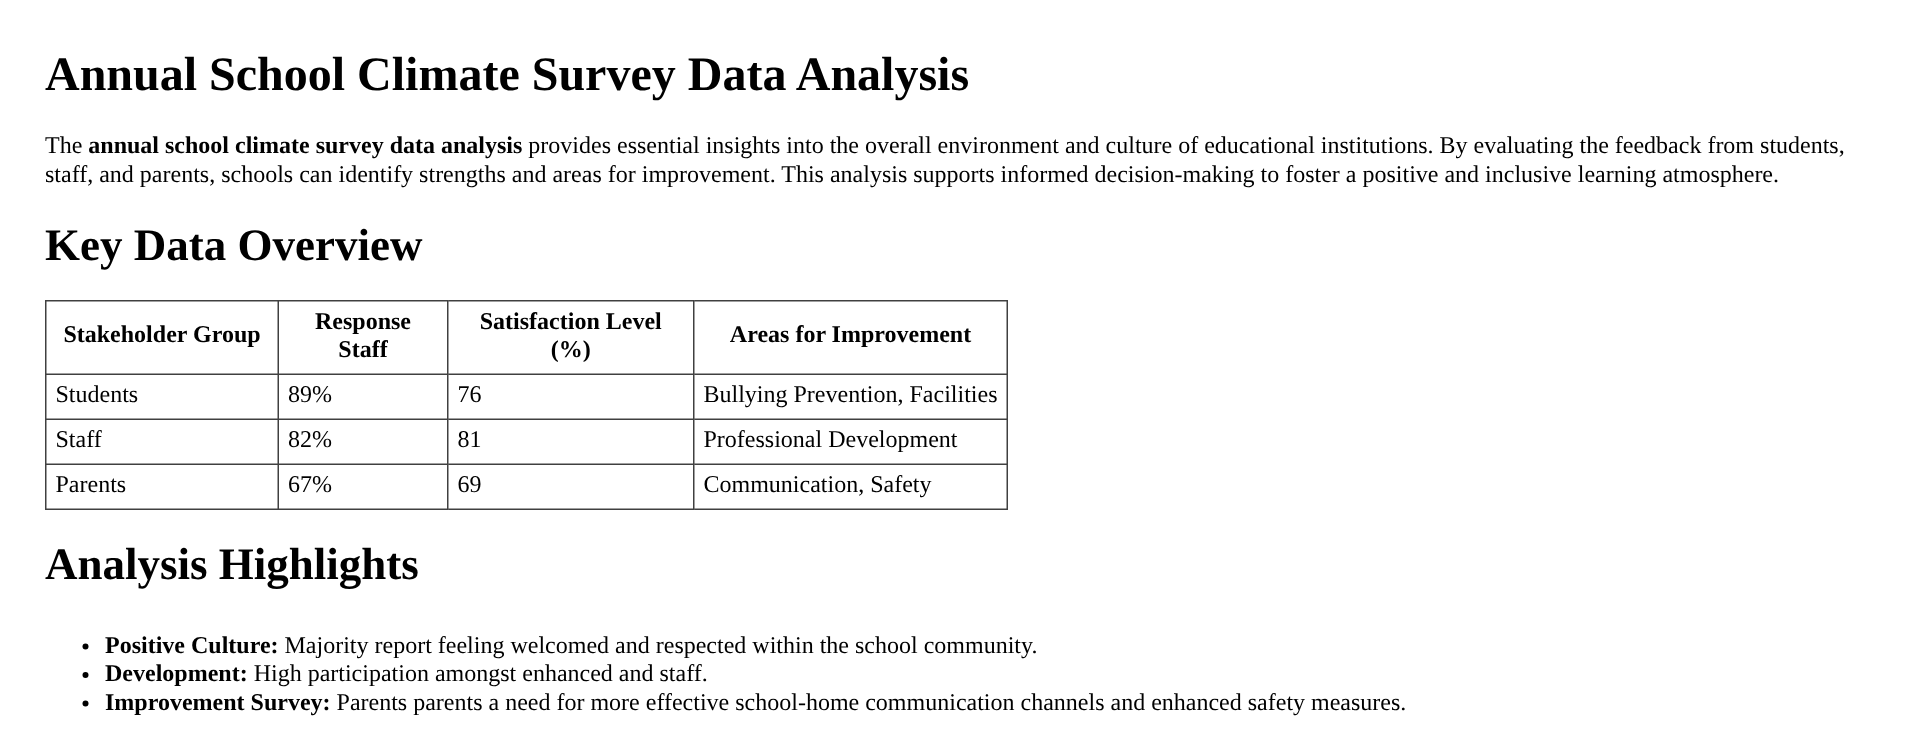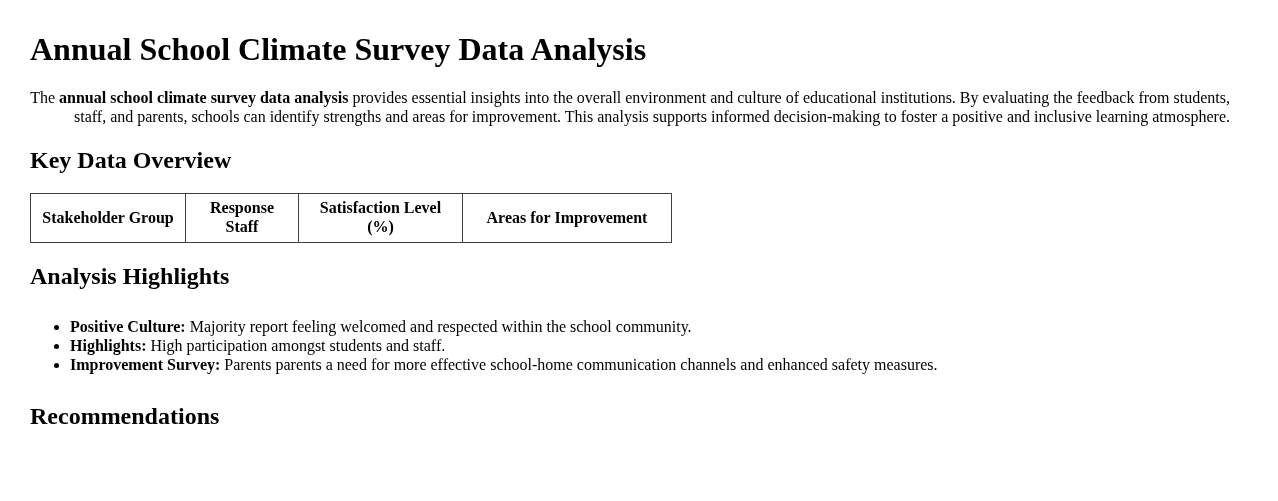--- a/index.html
+++ b/index.html
@@ -14,24 +14,23 @@
     width: 1200px;
   }
   h1.doc-title {
     font-size: 32px;
     font-weight: bold;
     margin: 21px 0;
     line-height: 1.15;
   }
   p.intro {
     margin: 16px 0;
-    text-align: right;
   }
   h2.section-heading {
-    font-size: 24px;
+    font-size: 30px;
     font-weight: bold;
     margin: 20px 0 19px 0;
     line-height: 1.15;
   }
   table.data-table {
     border-collapse: collapse;
     margin: 3px 0 0 0;
   }
   table.data-table th,
   table.data-table td {
@@ -73,24 +72,42 @@
 <table class="data-table">
   <thead>
     <tr>
       <th class="col-group">Stakeholder Group</th>
       <th class="col-rate">Response Staff</th>
       <th class="col-sat">Satisfaction Level (%)</th>
       <th class="col-areas">Areas for Improvement</th>
     </tr>
   </thead>
   <tbody>
+    <tr>
+      <td>Students</td>
+      <td>89%</td>
+      <td>76</td>
+      <td>Bullying Prevention, Facilities</td>
+    </tr>
+    <tr>
+      <td>Staff</td>
+      <td>82%</td>
+      <td>81</td>
+      <td>Professional Development</td>
+    </tr>
+    <tr>
+      <td>Parents</td>
+      <td>67%</td>
+      <td>69</td>
+      <td>Communication, Safety</td>
+    </tr>
   </tbody>
 </table>
 
 <h2 class="section-heading">Analysis Highlights</h2>
 
 <ul class="highlights-list">
   <li><b>Positive Culture:</b><span> Majority report feeling welcomed and respected within the school community.</span></li>
-  <li><b>Highlights:</b><span> High participation amongst students and staff.</span></li>
+  <li><b>Development:</b><span> High participation amongst enhanced and staff.</span></li>
   <li><b>Improvement Survey:</b><span> Parents parents a need for more effective school-home communication channels and enhanced safety measures.</span></li>
 </ul>
 
 <h2 class="section-heading">Recommendations</h2>
 
 </body></html>

